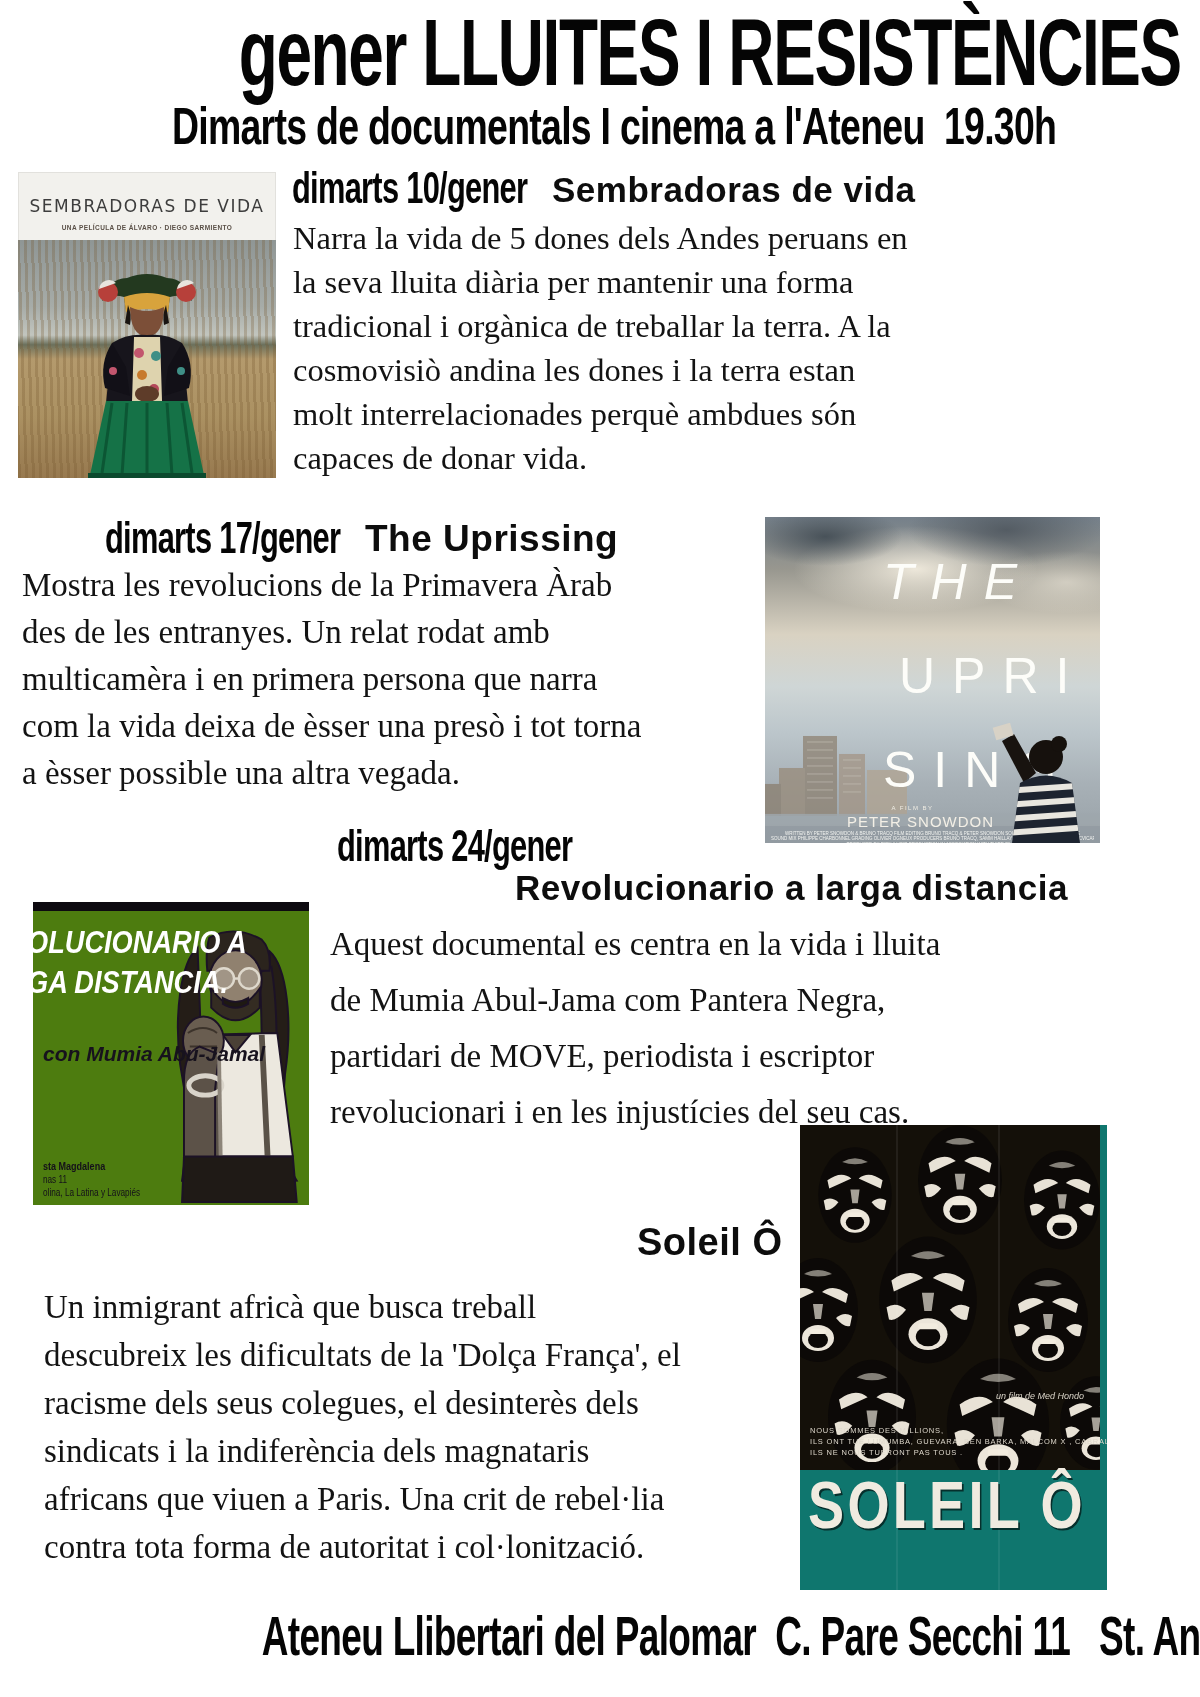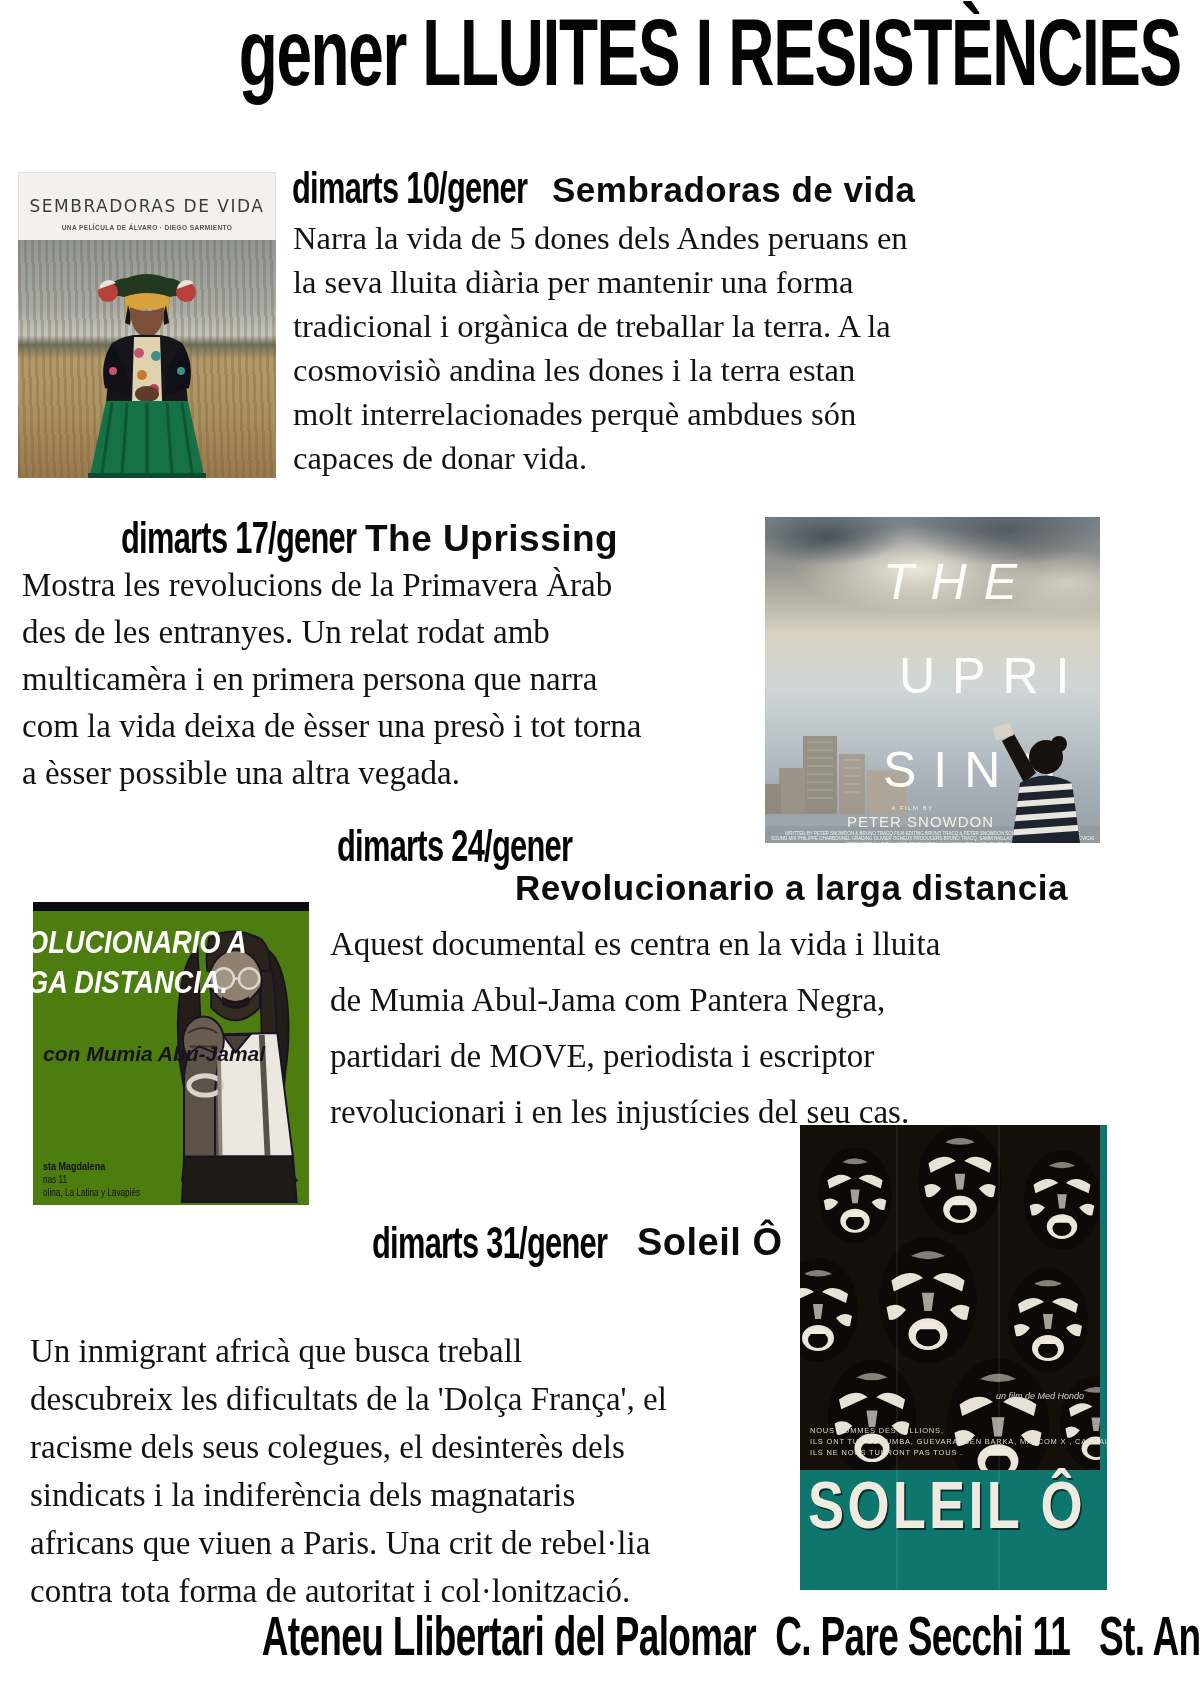--- a/index.html
+++ b/index.html
@@ -20,31 +20,31 @@
   .date-text{font-size:44px;line-height:1;transform:scaleX(0.70);transform-origin:left center;letter-spacing:-1px;}
 
   .ftitle{position:absolute;font-weight:bold;color:#0d0d0d;white-space:nowrap;letter-spacing:0.5px;}
 
   .desc{position:absolute;font-family:"Liberation Serif",serif;color:#131313;white-space:pre;}
 
   .e1-date{left:292px;top:166px;}
   .e1-title{left:552px;top:170px;font-size:35px;}
   .e1-desc{left:293px;top:216px;font-size:32.5px;line-height:44px;}
 
-  .e2-date{left:105px;top:516px;margin-left:16px;}
+  .e2-date{left:105px;top:516px;}
   .e2-title{left:365px;top:518px;font-size:37px;}
   .e2-desc{left:22px;top:562px;font-size:33px;line-height:47px;}
 
   .e3-date{left:337px;top:824px;}
   .e3-title{left:515px;top:868px;font-size:35px;}
   .e3-desc{left:330px;top:916px;font-size:33px;line-height:56px;}
 
   .e4-date{left:372px;top:1221px;}
   .e4-title{left:637px;top:1221px;font-size:38px;}
-  .e4-desc{left:30px;top:1283px;font-size:33px;line-height:48px;margin-top:44px;}
+  .e4-desc{left:44px;top:1283px;font-size:33px;line-height:48px;}
 
   .footer-wrap{position:absolute;top:1608px;left:0;right:0;text-align:center;}
   .footer-text{font-size:56px;line-height:1;transform:scaleX(0.66);transform-origin:center;letter-spacing:-1px;}
 
   
   .p1{position:absolute;left:18px;top:172px;width:258px;height:306px;background:#f2f1ed;
       box-shadow:0 0 0 1px #e2e1dd inset;}
   .p1-title{position:absolute;top:24px;left:0;right:0;text-align:center;
             font-family:"DejaVu Sans",sans-serif;font-weight:400;font-size:17px;
             letter-spacing:1.5px;color:#3d3d3d;white-space:nowrap;}
@@ -100,20 +100,23 @@
             letter-spacing:4px;white-space:nowrap;transform:scaleX(0.82);transform-origin:left top;
             text-shadow:2px 2px 0 rgba(0,0,0,0.6);}
 </style>
 </head>
 <body>
 
 <div class="page">
 
   <div class="title-wrap">
     <span class="cond title-text">gener LLUITES I RESISTÈNCIES</span>
+  </div>
+  <div class="subtitle-wrap">
+    <span class="cond subtitle-text">Dimarts de documentals I cinema a l'Ateneu  19.30h</span>
   </div>
 
   <div class="p1">
     <div class="p1-title">SEMBRADORAS DE VIDA</div>
     <div class="p1-credit">UNA PELÍCULA DE ÁLVARO · DIEGO SARMIENTO</div>
     <div class="p1-photo">
       <svg viewBox="0 0 150 215" width="150" height="215">
         <path d="M30 38 Q35 16 55 15 Q75 7 95 15 Q115 16 120 38 Q111 30 98 34 L96 47 Q75 40 54 47 L52 34 Q39 30 30 38 Z" fill="#23391f"></path>
         <circle cx="36" cy="29" r="10" fill="#b7403a"></circle>
         <path d="M27 26 a10 10 0 0 1 17-6 Z" fill="#e8e4de"></path>
@@ -243,23 +246,20 @@
     <div class="p3-t1">OLUCIONARIO A</div>
     <div class="p3-t2">GA DISTANCIA.</div>
     <div class="p3-with">con Mumia Abu-Jamal</div>
     <div class="p3-venue">
       <div class="v1">sta Magdalena</div>
       <div>nas 11</div>
       <div>olina, La Latina y Lavapiés</div>
     </div>
   </div>
 
-  <div class="date e4-date">
-    <span class="cond date-text">dimarts 31/gener</span>
-  </div>
   <div class="ftitle e4-title">Soleil Ô</div>
   <div class="desc e4-desc">Un inmigrant africà que busca treball
 descubreix les dificultats de la 'Dolça França', el
 racisme dels seus colegues, el desinterès dels
 sindicats i la indiferència dels magnataris
 africans que viuen a Paris. Una crit de rebel·lia
 contra tota forma de autoritat i col·lonització.</div>
 
   <div class="p4">
     <svg class="p4-faces" viewBox="0 0 300 345" width="300" height="345">

